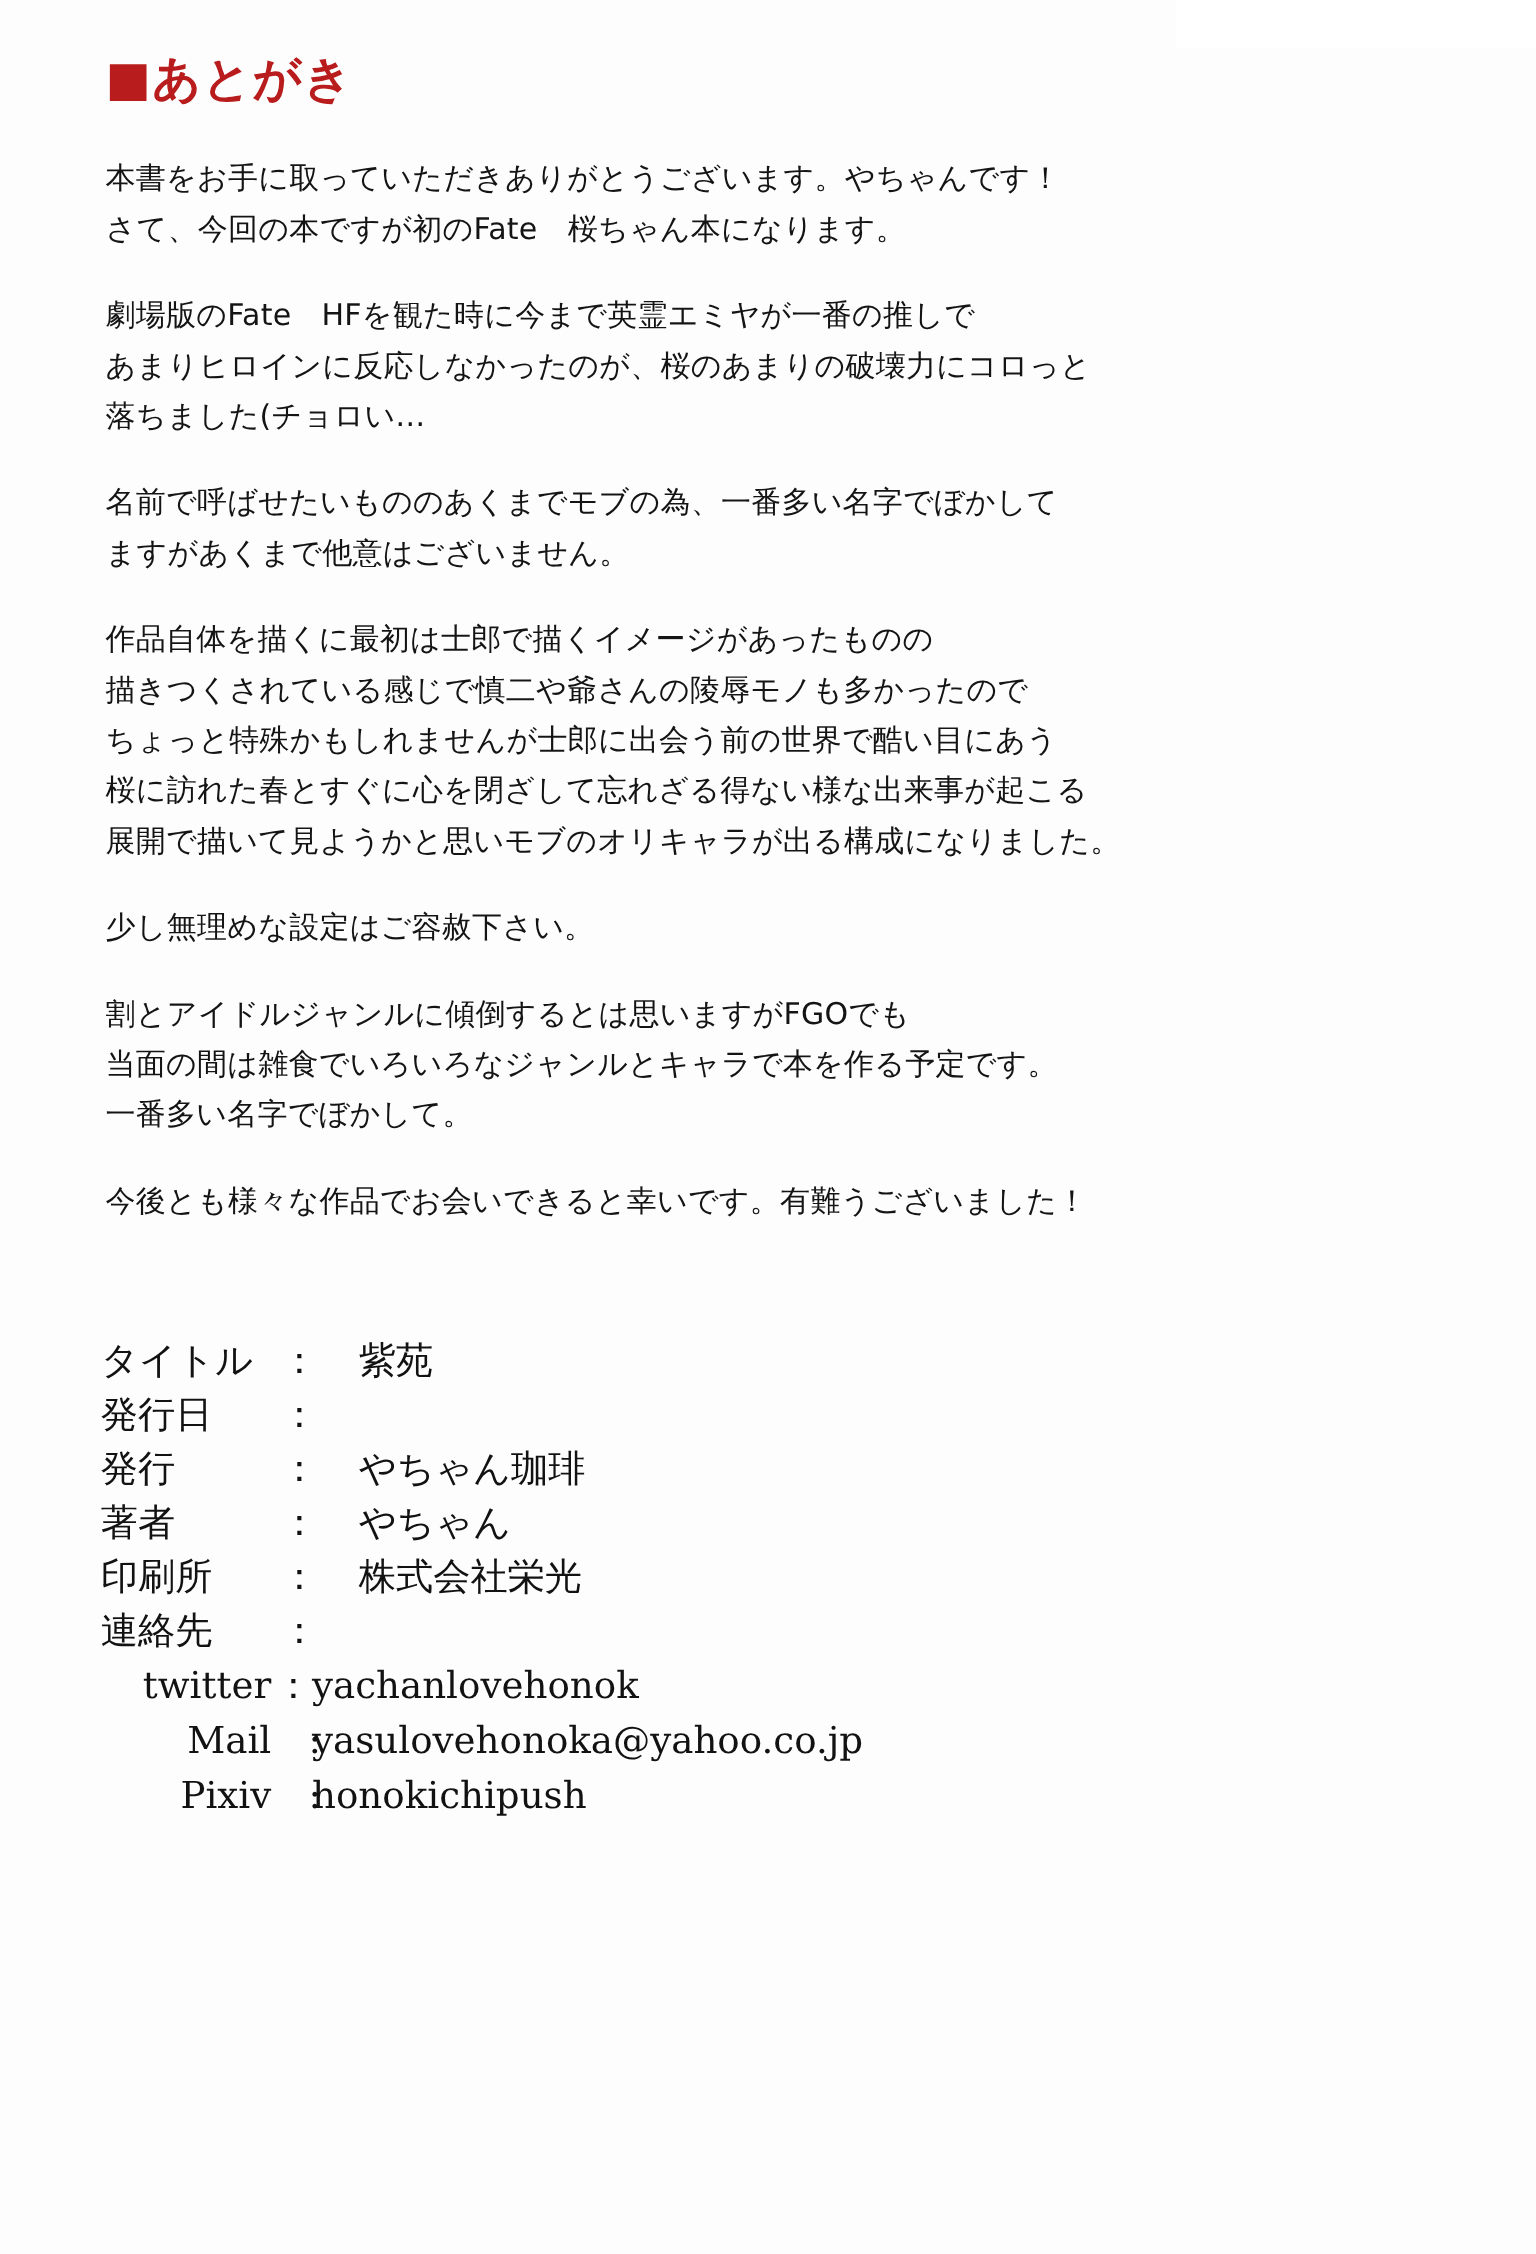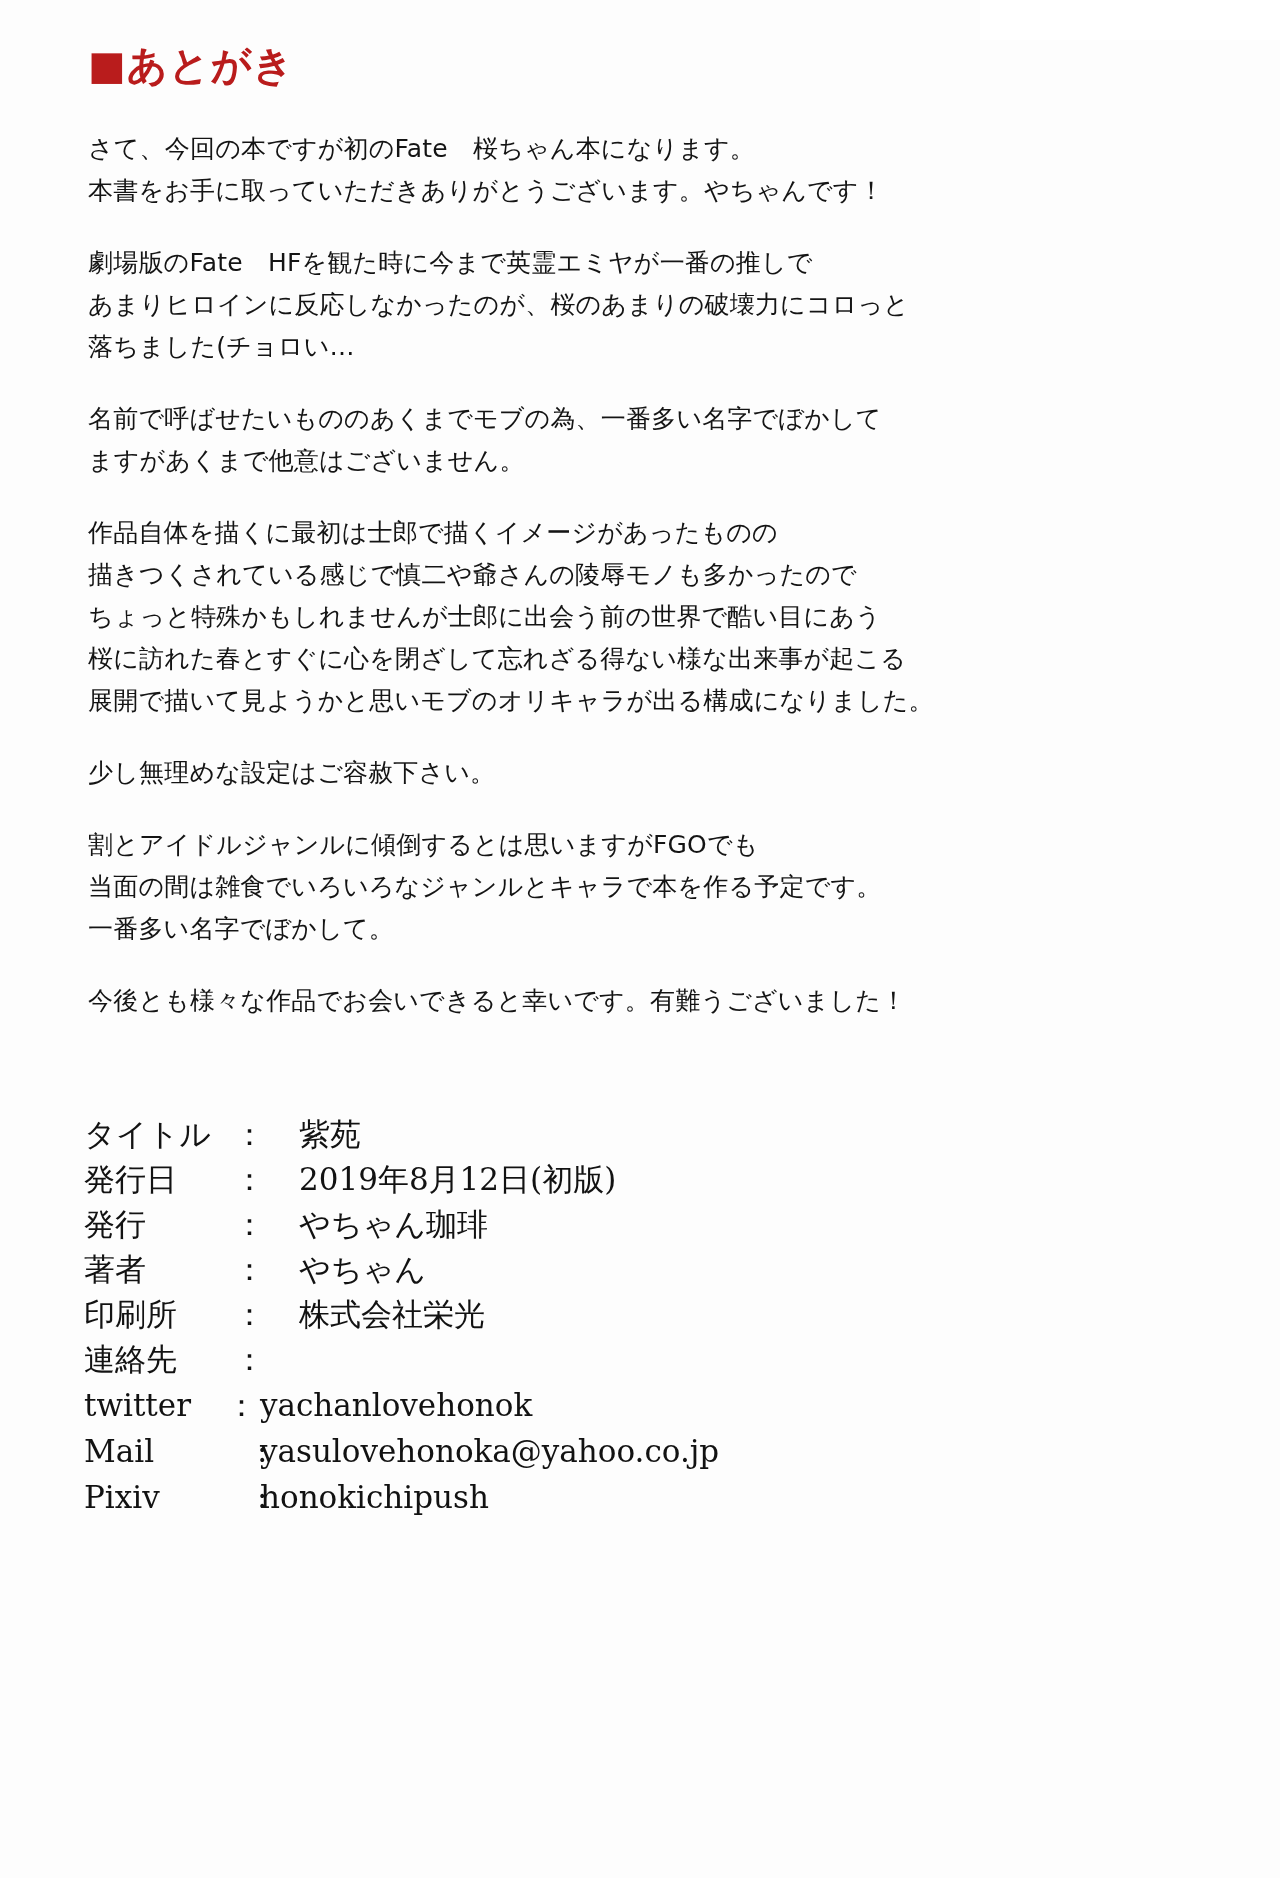--- a/index.html
+++ b/index.html
@@ -81,20 +81,21 @@
     width: 34px;
   }
   .col-value { display: inline-block; }
 
   .contact-row {
     display: flex;
     align-items: baseline;
     font-size: 31px;
     line-height: 46px;
     white-space: pre;
+    text-align: right;
   }
   .contact-label {
     display: inline-block;
     min-width: 142px;
   }
 
   
   .notice {
     position: absolute;
     left: 84px;
@@ -111,22 +112,22 @@
 <body>
 
 <div class="page">
   <div class="scan-wash"></div>
 
   <div class="afterword-heading">■あとがき</div>
 
   <div class="body-block">
 
     <p class="para">
+      <span class="line">本書をお手に取っていただきありがとうございます。やちゃんです！</span>
       <span class="line">さて、今回の本ですが初のFate　桜ちゃん本になります。</span>
-      <span class="line">本書をお手に取っていただきありがとうございます。やちゃんです！</span>
     </p>
 
     <p class="para">
       <span class="line">劇場版のFate　HFを観た時に今まで英霊エミヤが一番の推しで</span>
       <span class="line">あまりヒロインに反応しなかったのが、桜のあまりの破壊力にコロっと</span>
       <span class="line">落ちました(チョロい…</span>
     </p>
 
     <p class="para">
       <span class="line">名前で呼ばせたいもののあくまでモブの為、一番多い名字でぼかして</span>
@@ -161,21 +162,20 @@
 
     <div class="colophon-row">
       <span class="col-label">タイトル</span>
       <span class="col-sep">：</span>
       <span class="col-value">　紫苑</span>
     </div>
 
     <div class="colophon-row">
       <span class="col-label">発行日</span>
       <span class="col-sep">：</span>
-      <span class="col-value">　2019年8月12日(初版)</span>
     </div>
 
     <div class="colophon-row">
       <span class="col-label">発行</span>
       <span class="col-sep">：</span>
       <span class="col-value">　やちゃん珈琲</span>
     </div>
 
     <div class="colophon-row">
       <span class="col-label">著者</span>

